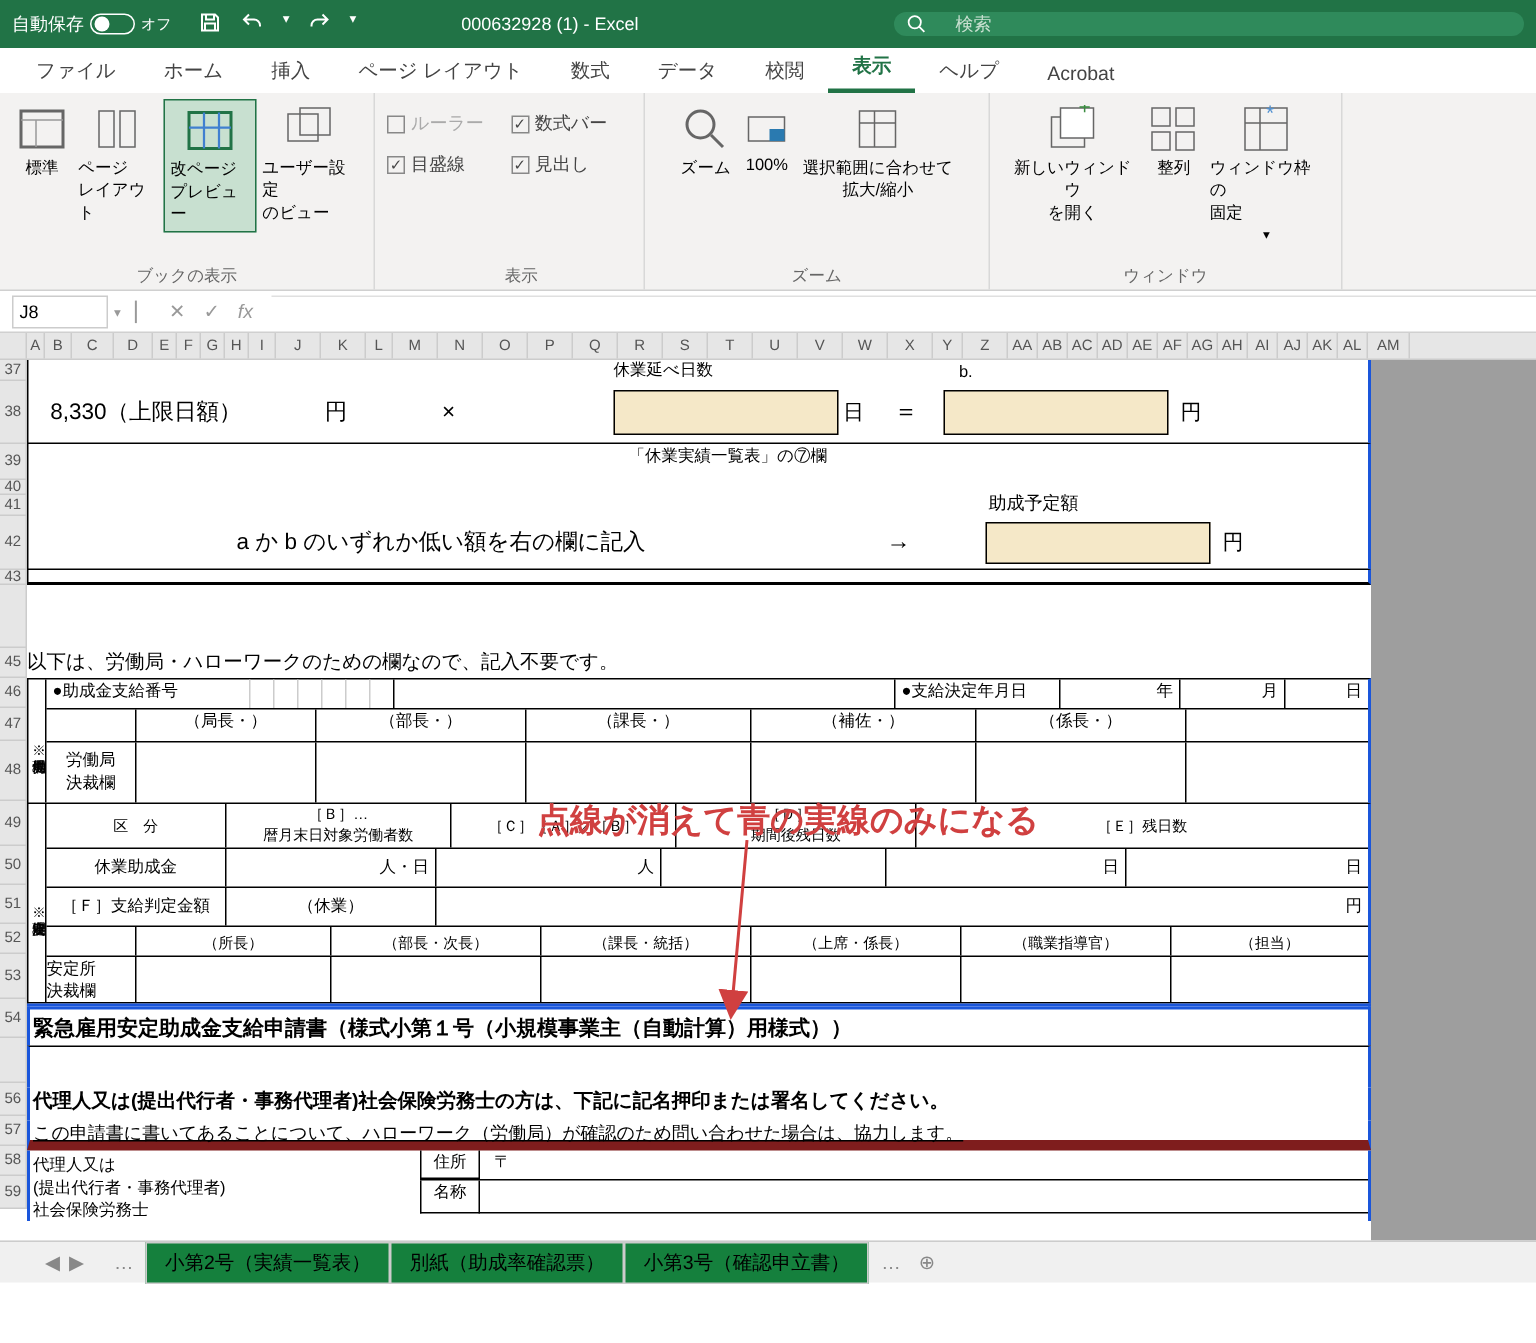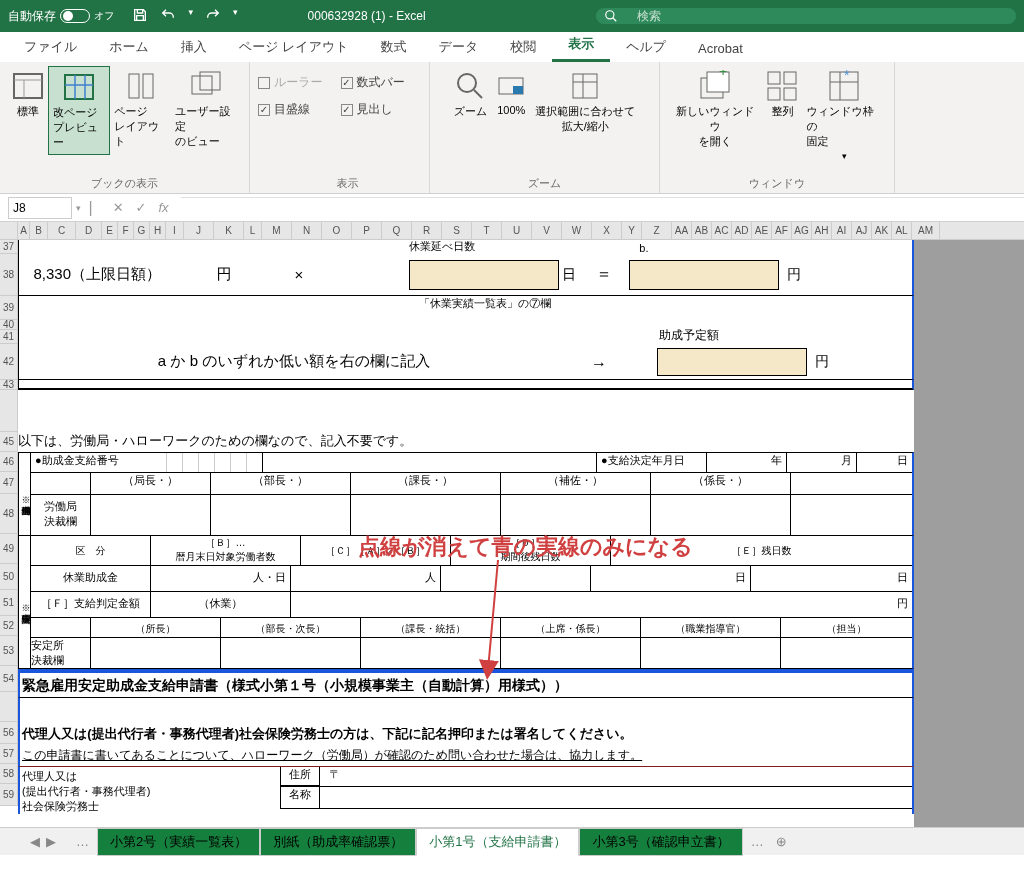--- a/index.html
+++ b/index.html
@@ -107,35 +107,35 @@
 <div class="ribbon">
   <div class="ribbon-group" style="width:250px">
     <div class="rbtn-row">
       <div class="rbtn big">
           <svg viewBox="0 0 32 32">
             <rect x="2" y="4" width="28" height="24" fill="none" stroke="#666" stroke-width="2"></rect>
             <path stroke="#999" d="M2 10h28 M12 10v18"></path>
           </svg>
           <span>標準</span>
         </div>
+      <div class="rbtn big">
+          <svg viewBox="0 0 32 32">
+            <rect x="4" y="4" width="10" height="24" fill="none" stroke="#666"></rect>
+            <rect x="18" y="4" width="10" height="24" fill="none" stroke="#666"></rect>
+          </svg>
+          <span style="white-space:pre-line">ページ
+レイアウト</span>
+        </div>
       <div class="rbtn big active">
           <svg viewBox="0 0 32 32">
             <rect x="2" y="4" width="28" height="24" fill="none" stroke="#217346" stroke-width="2"></rect>
             <path stroke="#4080d0" stroke-width="1.5" d="M12 4v24 M22 4v24 M2 14h28"></path>
           </svg>
           <span style="white-space:pre-line">改ページ
 プレビュー</span>
-        </div>
-      <div class="rbtn big">
-          <svg viewBox="0 0 32 32">
-            <rect x="4" y="4" width="10" height="24" fill="none" stroke="#666"></rect>
-            <rect x="18" y="4" width="10" height="24" fill="none" stroke="#666"></rect>
-          </svg>
-          <span style="white-space:pre-line">ページ
-レイアウト</span>
         </div>
       <div class="rbtn big">
           <svg viewBox="0 0 32 32">
             <rect x="2" y="6" width="20" height="18" fill="none" stroke="#666"></rect>
             <rect x="10" y="2" width="20" height="18" fill="none" stroke="#666"></rect>
           </svg>
           <span style="white-space:pre-line">ユーザー設定
 のビュー</span>
         </div>
     </div>
@@ -442,21 +442,21 @@
           </div>
         </div>
       </div>
       <div style="height:2px;border-right:2px solid #1a56db;border-bottom:2px solid #1a56db"></div>
 
       <div style="height:26px;border:2px solid #1a56db;border-bottom:none;font-size:14px;font-weight:bold;padding:4px 0 0 2px">緊急雇用安定助成金支給申請書（様式小第１号（小規模事業主（自動計算）用様式））</div>
 
       <div style="height:28px;border-left:2px solid #1a56db;border-right:2px solid #1a56db;border-top:1px solid #000"></div>
 
       <div style="height:22px;border-left:2px solid #1a56db;border-right:2px solid #1a56db;font-size:13px;font-weight:bold;padding-left:2px">代理人又は(提出代行者・事務代理者)社会保険労務士の方は、下記に記名押印または署名してください。</div>
-      <div style="height:20px;border-left:2px solid #1a56db;border-right:2px solid #1a56db;border-bottom:1px solid #7f1d1d;font-size:12px;padding-left:2px;text-decoration:underline">この申請書に書いてあることについて、ハローワーク（労働局）が確認のため問い合わせた場合は、協力します。</div>
+      <div style="height:20px;border-left:2px solid #1a56db;border-right:2px solid #1a56db;border-bottom:7px solid #7f1d1d;font-size:12px;padding-left:2px;text-decoration:underline">この申請書に書いてあることについて、ハローワーク（労働局）が確認のため問い合わせた場合は、協力します。</div>
 
       <div style="display:flex;border-left:2px solid #1a56db;border-right:2px solid #1a56db">
         <div style="width:260px;font-size:11px;white-space:pre-line;padding:2px 0 0 2px">代理人又は
 (提出代行者・事務代理者)
 社会保険労務士</div>
         <div style="flex:1">
           <div style="display:flex;height:20px;border-bottom:1px solid #000">
             <div style="width:40px;border:1px solid #000;border-top:none;text-align:center;font-size:11px">住所</div>
             <div style="width:30px;text-align:center;font-size:11px;border-bottom:none">〒</div>
             <div style="flex:1"></div>
@@ -482,17 +482,16 @@
 </div>
 
 <div class="tabs-bottom">
   <div class="nav">
     <span>◀</span>
     <span>▶</span>
   </div>
   <span style="margin-right:8px;color:#888">…</span>
   <div class="sheet-tab">小第2号（実績一覧表）</div>
   <div class="sheet-tab">別紙（助成率確認票）</div>
-  <div class="sheet-tab active">小第1号（支給申請書）</div>
   <div class="sheet-tab">小第3号（確認申立書）</div>
   <span style="margin-left:8px;color:#888">…</span>
   <div style="margin-left:12px;color:#888">⊕</div>
 </div>
 
 </body></html>

